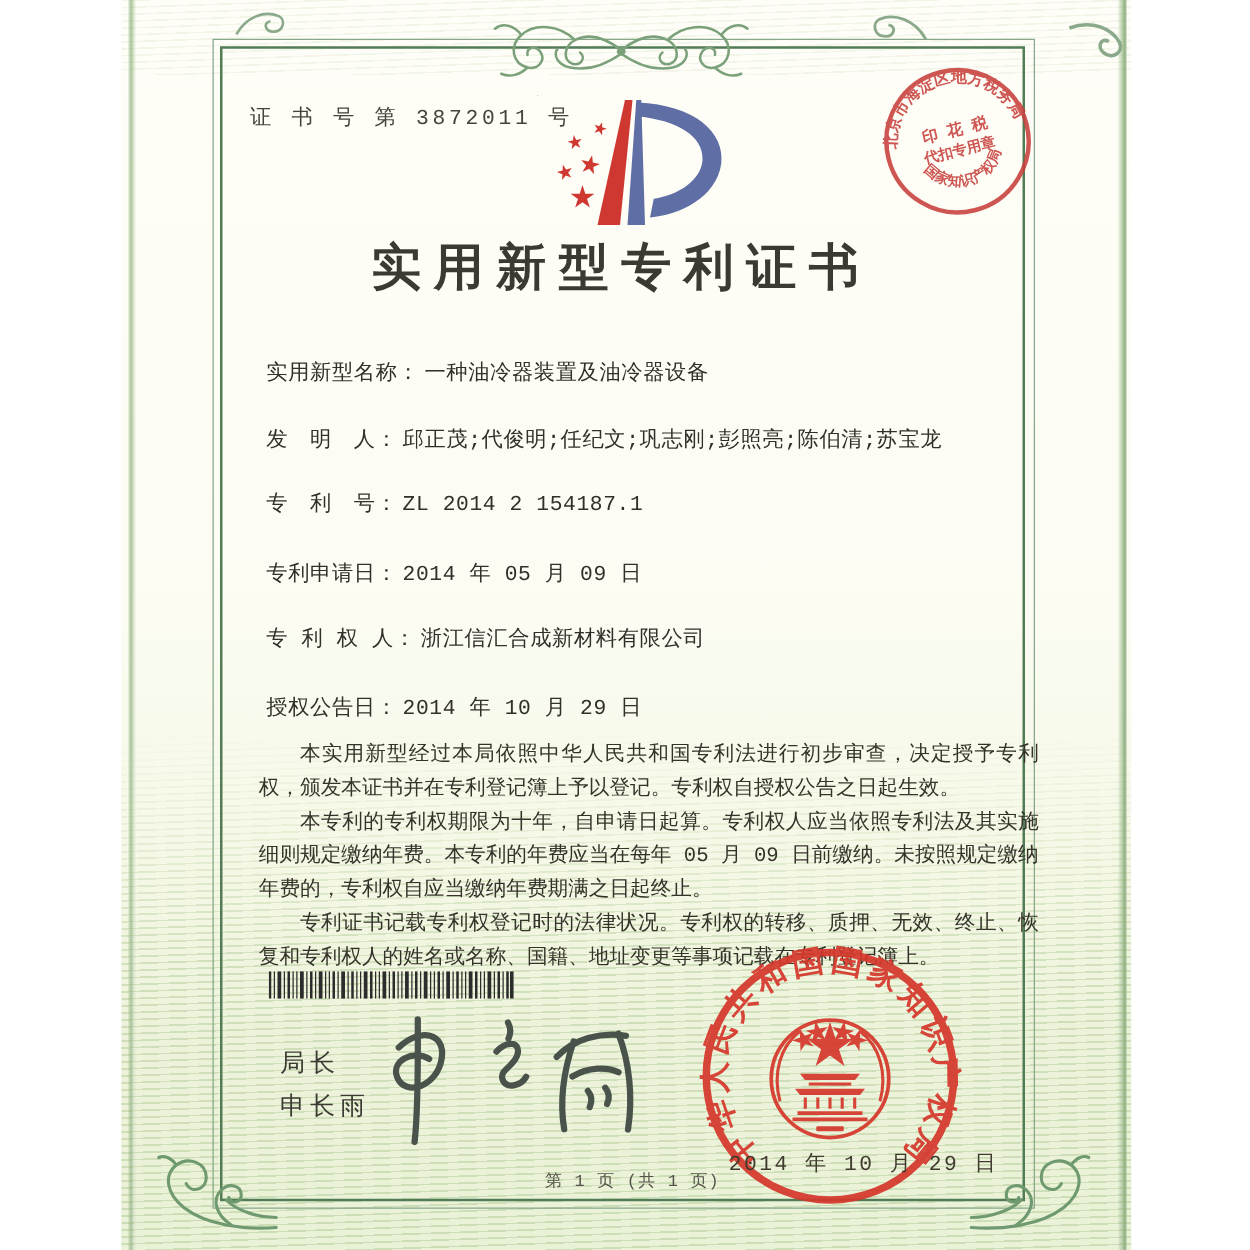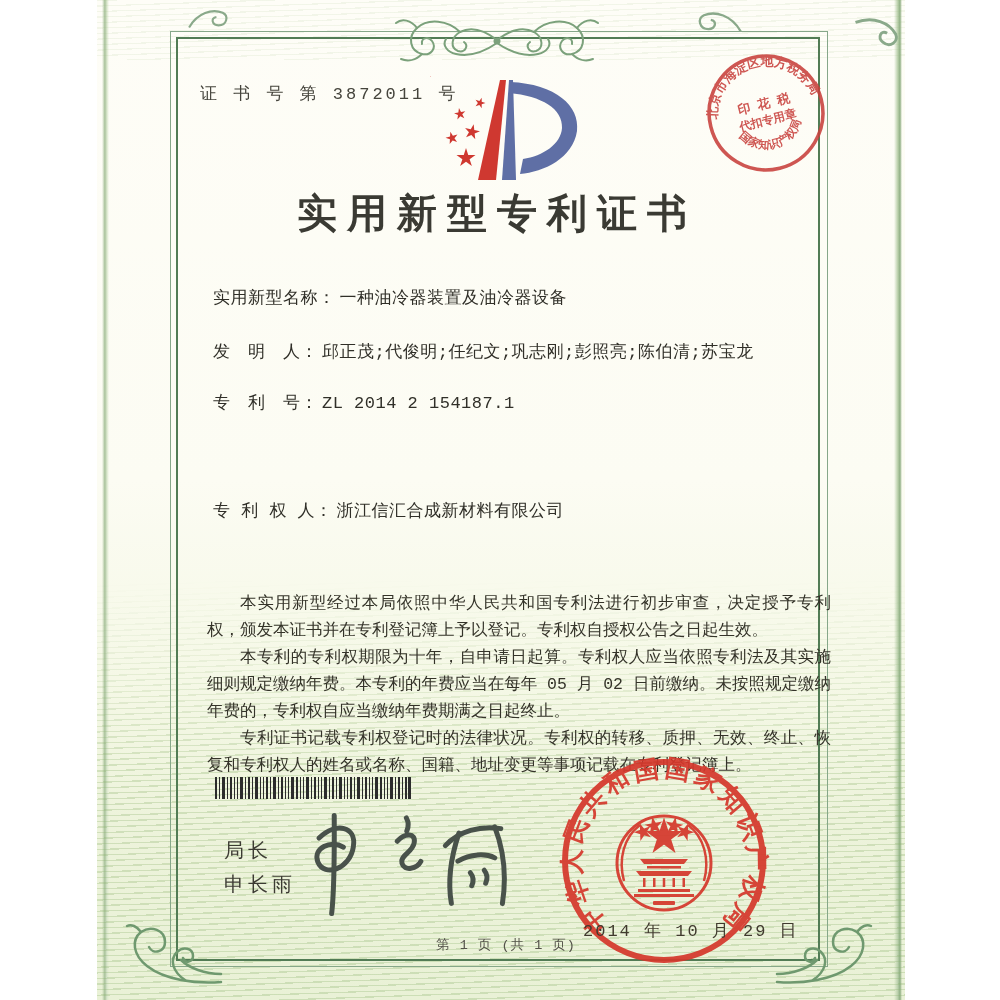--- a/index.html
+++ b/index.html
@@ -125,27 +125,33 @@
 
     <div class="field" style="top:340px;">
       <span class="flabel">发　明　人：</span><span>邱正茂;代俊明;任纪文;巩志刚;彭照亮;陈伯清;苏宝龙</span>
     </div>
     <div class="field" style="top:286px;">
       <span class="flabel">实用新型名称：</span><span>一种油冷器装置及油冷器设备</span>
     </div>
     <div class="field" style="top:391px;">
       <span class="flabel">专　利　号：</span><span>ZL 2014 2 154187.1</span>
     </div>
+    <div class="field" style="top:447px;">
+      <span class="flabel">专利申请日：</span><span>2014 年 05 月 09 日</span>
+    </div>
     <div class="field" style="top:499px;">
       <span class="flabel">专 利 权 人：</span><span>浙江信汇合成新材料有限公司</span>
     </div>
+    <div class="field" style="top:554px;">
+      <span class="flabel">授权公告日：</span><span>2014 年 10 月 29 日</span>
+    </div>
 
     <div class="paras">
       <p>本实用新型经过本局依照中华人民共和国专利法进行初步审查，决定授予专利权，颁发本证书并在专利登记簿上予以登记。专利权自授权公告之日起生效。</p>
-      <p>本专利的专利权期限为十年，自申请日起算。专利权人应当依照专利法及其实施细则规定缴纳年费。本专利的年费应当在每年 05 月 02 日前缴纳。未按照规定缴纳年费的，专利权自应当缴纳年费期满之日起终止。</p>
+      <p>本专利的专利权期限为十年，自申请日起算。专利权人应当依照专利法及其实施细则规定缴纳年费。本专利的年费应当在每年 05 月 09 日前缴纳。未按照规定缴纳年费的，专利权自应当缴纳年费期满之日起终止。</p>
       <p>专利证书记载专利权登记时的法律状况。专利权的转移、质押、无效、终止、恢复和专利权人的姓名或名称、国籍、地址变更等事项记载在专利登记簿上。</p>
     </div>
 
     <svg class="barcode" viewBox="0 0 196 22" preserveAspectRatio="none">
       <g fill="#2c2c2c">
         <rect x="0" width="2" height="22"></rect>
           <rect x="4" width="1" height="22"></rect>
           <rect x="7" width="3" height="22"></rect>
         <rect x="12" width="1" height="22"></rect>
           <rect x="15" width="2" height="22"></rect>

